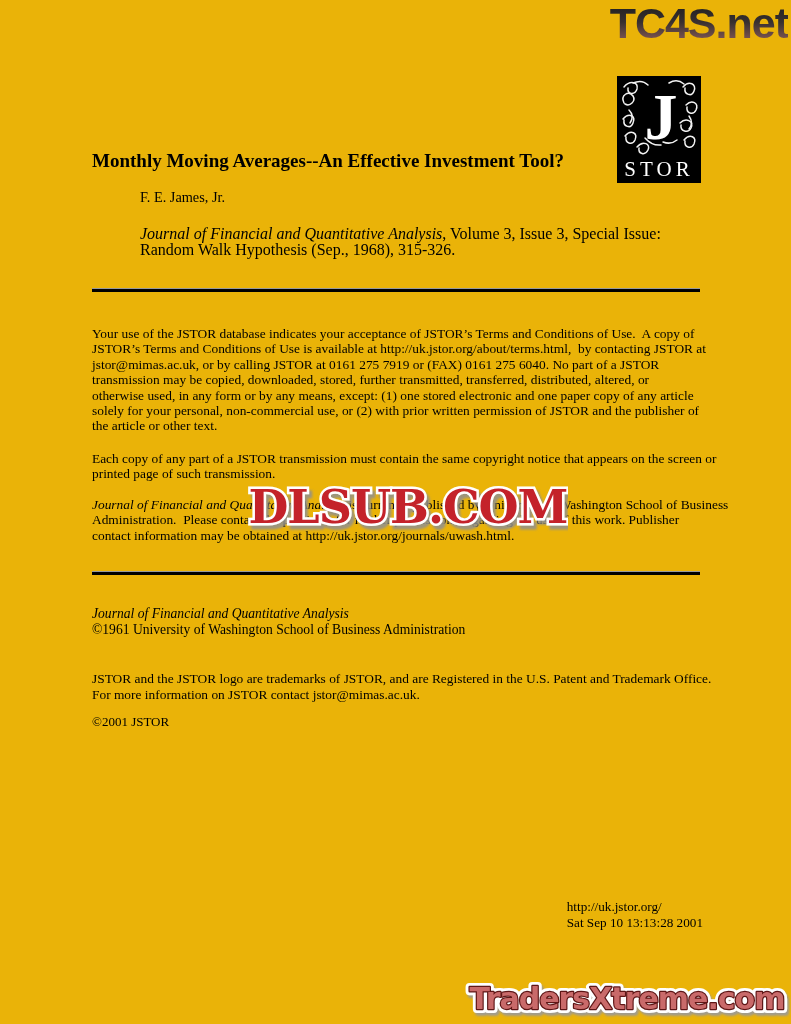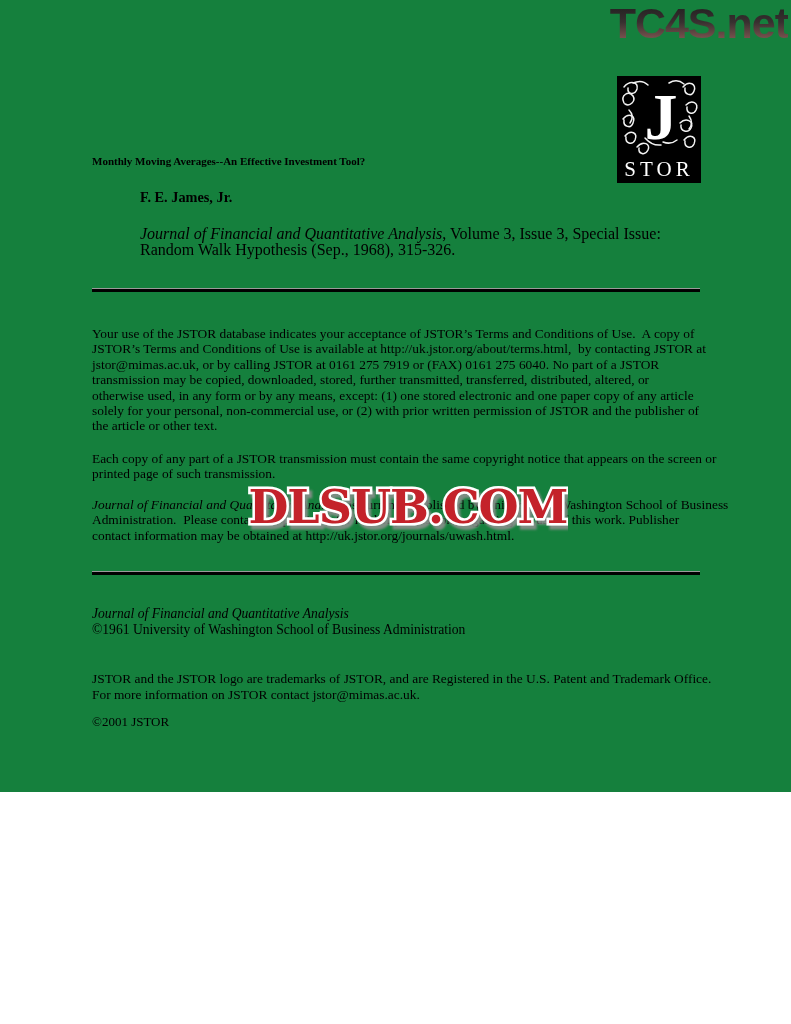--- a/index.html
+++ b/index.html
@@ -1,32 +1,32 @@
 <!DOCTYPE html>
 <html><head>
 <meta charset="utf-8">
 <style>
   html,body{margin:0;padding:0;background:#fff;}
   .page{
-    position:relative;width:791px;height:792px;background:#15803d;
+    position:relative;width:791px;height:1024px;background:#eab308;
     overflow:hidden;font-family:"Liberation Serif",serif;color:#000;
   }
   
   .wm-top{
     position:absolute;top:0px;right:3px;
     font-family:"Liberation Sans",sans-serif;font-weight:800;font-size:43px;
     letter-spacing:-1px;line-height:46px;
     background:linear-gradient(180deg,#1c1c1c 0%,#383030 48%,#96625c 100%);
     -webkit-background-clip:text;background-clip:text;color:transparent;
   }
   
   .logo{position:absolute;left:617px;top:76px;width:84px;height:107px;}
   
-  .title{position:absolute;left:92px;top:151px;font-size:11px;font-weight:bold;line-height:20px;}
-  .author{position:absolute;left:140px;top:188px;font-size:14.3px;line-height:18px;font-weight:bold;}
+  .title{position:absolute;left:92px;top:151px;font-size:19px;font-weight:bold;line-height:20px;}
+  .author{position:absolute;left:140px;top:188px;font-size:14.3px;line-height:18px;}
   .citation{position:absolute;left:140px;top:226px;font-size:16px;line-height:16.2px;white-space:pre-wrap;width:600px;}
   .citation .it{font-style:italic;}
   
   .rule{position:absolute;left:92px;width:608px;height:3px;background:#000;border-top:1px solid #9a9a9a;}
   .rule1{top:288px;}
   .rule2{top:571px;}
   
   .body-par{
     position:absolute;left:92px;width:720px;font-size:13.4px;line-height:15.4px;
     white-space:pre-wrap;
@@ -34,21 +34,21 @@
   .p1{top:326px;}
   .p2{top:451px;}
   .p3{top:497px;}
   .p3 .it{font-style:italic;}
   
   .jname{position:absolute;left:92px;top:606px;font-size:13.6px;font-style:italic;line-height:16px;}
   .jcopy{position:absolute;left:92px;top:622px;font-size:13.6px;line-height:16px;}
   .tm{position:absolute;left:92px;top:671px;width:720px;font-size:13.4px;line-height:15.6px;white-space:pre-wrap;}
   .c2001{position:absolute;left:92px;top:714px;font-size:13px;}
   
-  .footer{position:absolute;right:88px;top:899px;text-align:right;font-size:13.2px;line-height:16.2px;}
+  .footer{position:absolute;right:88px;top:899px;font-size:13.2px;line-height:16.2px;}
   
   .wm-mid{position:absolute;left:248px;top:480px;}
   .wm-bot{position:absolute;left:462px;top:972px;}
 </style>
 </head>
 <body>
 
 <div class="page">
 
   <div class="wm-top">TC4S.net</div>

